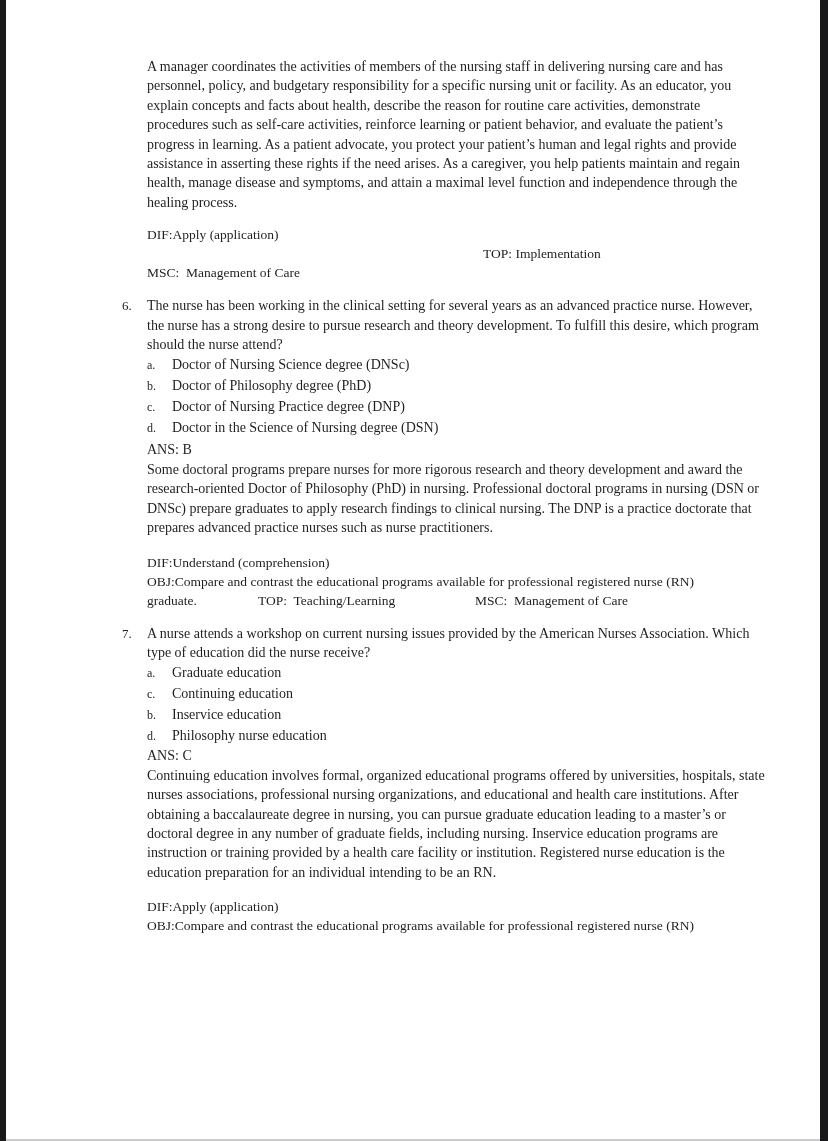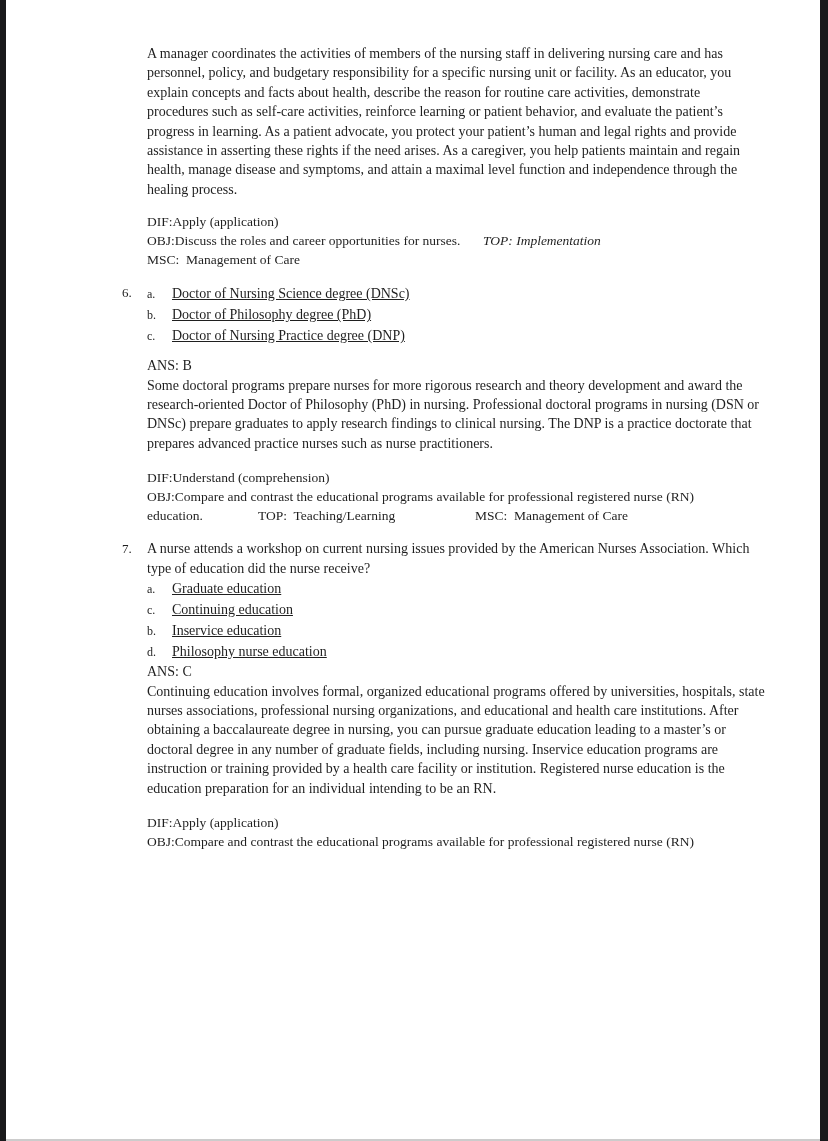--- a/index.html
+++ b/index.html
@@ -17,49 +17,49 @@
   }
   .edge-right {
     position: absolute; right: 0; top: 0; width: 8px; height: 1141px;
     background: #19191b;
   }
   .edge-bottom {
     position: absolute; left: 6px; right: 8px; bottom: 0; height: 2px;
     background: #cccccc;
   }
   .doc {
-    position: absolute; left: 147px; top: 44px; width: 618px;
+    position: absolute; left: 147px; top: 57px; width: 618px;
   }
   .para, .stem, .rationale {
     font-size: 14px; line-height: 19.4px;
     text-align: left;
   }
   .block-meta-a { margin-top: 13px; }
   .block-q6    { margin-top: 14px; }
-  .block-ans-b { margin-top: 10px; }
+  .block-ans-b { margin-top: 2px; }
   .block-meta-b{ margin-top: 15px; }
   .block-q7    { margin-top: 14px; }
   .block-ans-c { }
   .block-meta-c{ margin-top: 15px; }
   .meta-line {
     position: relative;
     font-size: 13.5px; line-height: 19px; height: 19px;
     white-space: pre;
   }
   .meta-line .seg { position: absolute; top: 0; white-space: pre; }
   .seg.at-0   { left: 0; }
   .seg.at-111 { left: 111px; text-align: center; }
   .seg.at-328 { left: 328px; }
-  .seg.at-336 { left: 336px; font-style: italic; }
+  .seg.at-336 { left: 336px; }
   .question { position: relative; }
   .qnum {
     position: absolute; left: -25px; top: 0;
     font-size: 13px; line-height: 19.4px;
   }
-  .options { margin-top: 0; text-decoration: underline; }
+  .options { margin-top: 0; }
   .opt-row { position: relative; line-height: 19px; }
   .opt-letter {
     display: inline-block; width: 25px;
     font-size: 12px; vertical-align: baseline;
   }
   .opt-text { font-size: 14px; }
   .ans-label { font-size: 14px; line-height: 19.4px; }
 </style>
 </head>
 <body>
@@ -68,51 +68,54 @@
 <div class="edge-right"></div>
 <div class="edge-bottom"></div>
 
 <div class="doc">
 
   <div class="para">A manager coordinates the activities of members of the nursing staff in delivering nursing care and has personnel, policy, and budgetary responsibility for a specific nursing unit or facility. As an educator, you explain concepts and facts about health, describe the reason for routine care activities, demonstrate procedures such as self-care activities, reinforce learning or patient behavior, and evaluate the patient’s progress in learning. As a patient advocate, you protect your patient’s human and legal rights and provide assistance in asserting these rights if the need arises. As a caregiver, you help patients maintain and regain health, manage disease and symptoms, and attain a maximal level function and independence through the healing process.</div>
 
   <div class="block-meta-a">
     <div class="meta-line">DIF:Apply (application)</div>
     <div class="meta-line">
-      <span class="seg at-0">OBJ:Discuss the roles and career opportunities for nurses.</span>
       <span class="seg at-336">TOP: Implementation</span>
     </div>
     <div class="meta-line">MSC:  Management of Care</div>
   </div>
 
   <div class="question block-q6">
     <span class="qnum">6.</span>
+    <div class="stem">The nurse has been working in the clinical setting for several years as an advanced practice nurse. However, the nurse has a strong desire to pursue research and theory development. To fulfill this desire, which program should the nurse attend?</div>
     <div class="options">
       <div class="opt-row">
         <span class="opt-letter">a.</span><span class="opt-text">Doctor of Nursing Science degree (DNSc)</span>
       </div>
       <div class="opt-row">
         <span class="opt-letter">b.</span><span class="opt-text">Doctor of Philosophy degree (PhD)</span>
       </div>
       <div class="opt-row">
         <span class="opt-letter">c.</span><span class="opt-text">Doctor of Nursing Practice degree (DNP)</span>
+      </div>
+      <div class="opt-row">
+        <span class="opt-letter">d.</span><span class="opt-text">Doctor in the Science of Nursing degree (DSN)</span>
       </div>
     </div>
   </div>
 
   <div class="block-ans-b">
     <div class="ans-label">ANS: B</div>
     <div class="rationale">Some doctoral programs prepare nurses for more rigorous research and theory development and award the research-oriented Doctor of Philosophy (PhD) in nursing. Professional doctoral programs in nursing (DSN or DNSc) prepare graduates to apply research findings to clinical nursing. The DNP is a practice doctorate that prepares advanced practice nurses such as nurse practitioners.</div>
   </div>
 
   <div class="block-meta-b">
     <div class="meta-line">DIF:Understand (comprehension)</div>
     <div class="meta-line">OBJ:Compare and contrast the educational programs available for professional registered nurse (RN)</div>
     <div class="meta-line">
-      <span class="seg at-0">education.</span>
+      <span class="seg at-0">graduate.</span>
       <span class="seg at-111">TOP:  Teaching/Learning</span>
       <span class="seg at-328">MSC:  Management of Care</span>
     </div>
   </div>
 
   <div class="question block-q7">
     <span class="qnum">7.</span>
     <div class="stem">A nurse attends a workshop on current nursing issues provided by the American Nurses Association. Which type of education did the nurse receive?</div>
     <div class="options">
       <div class="opt-row">

